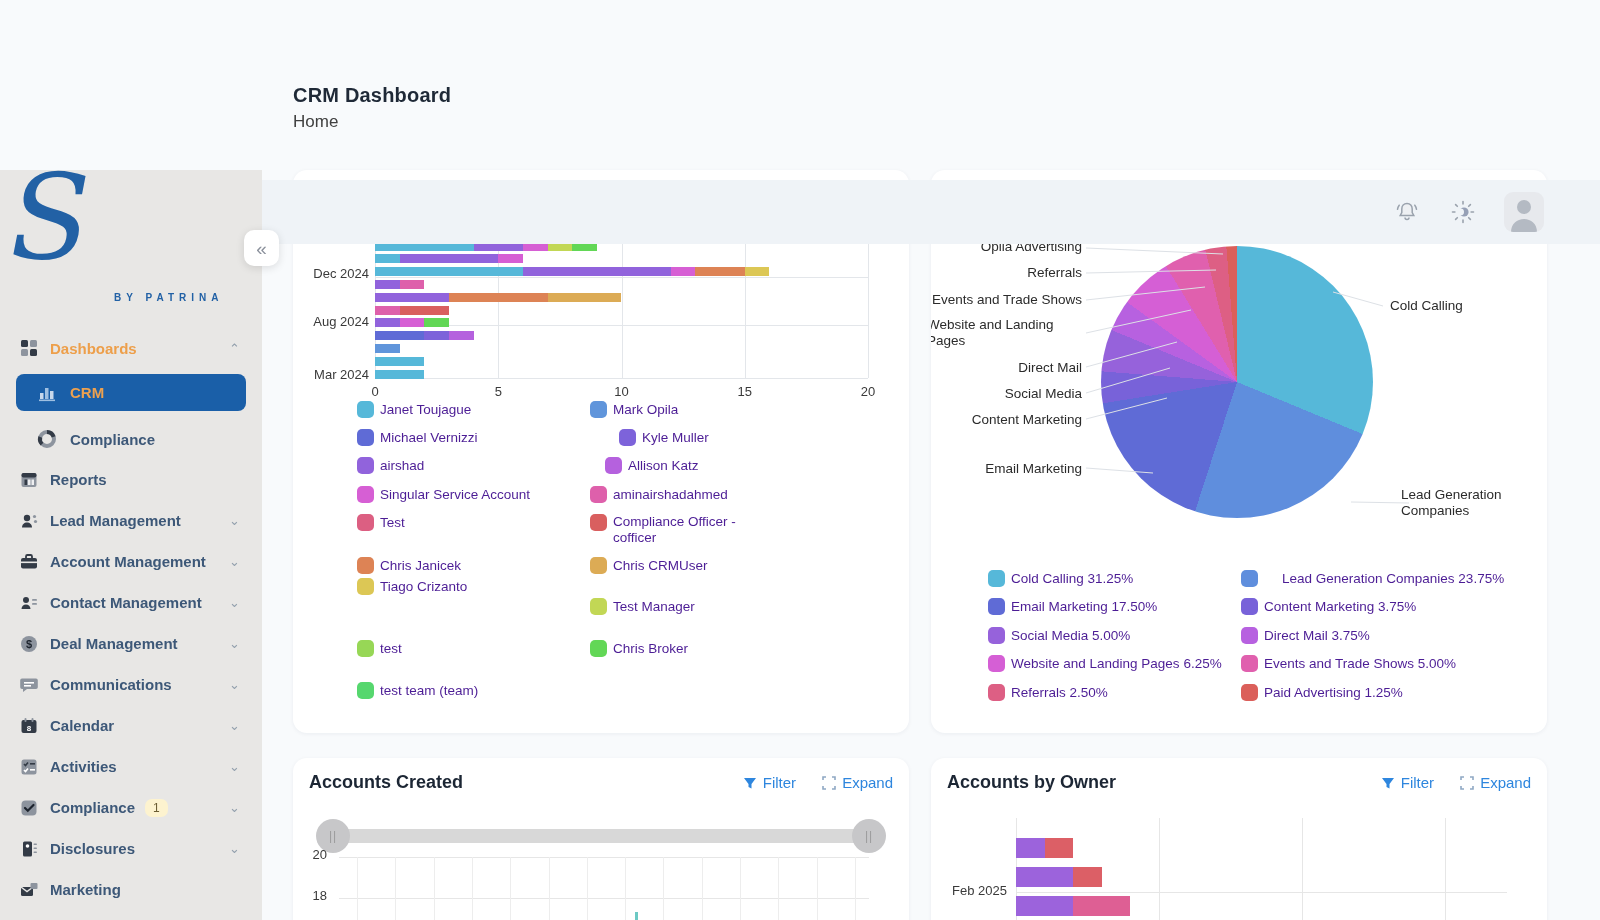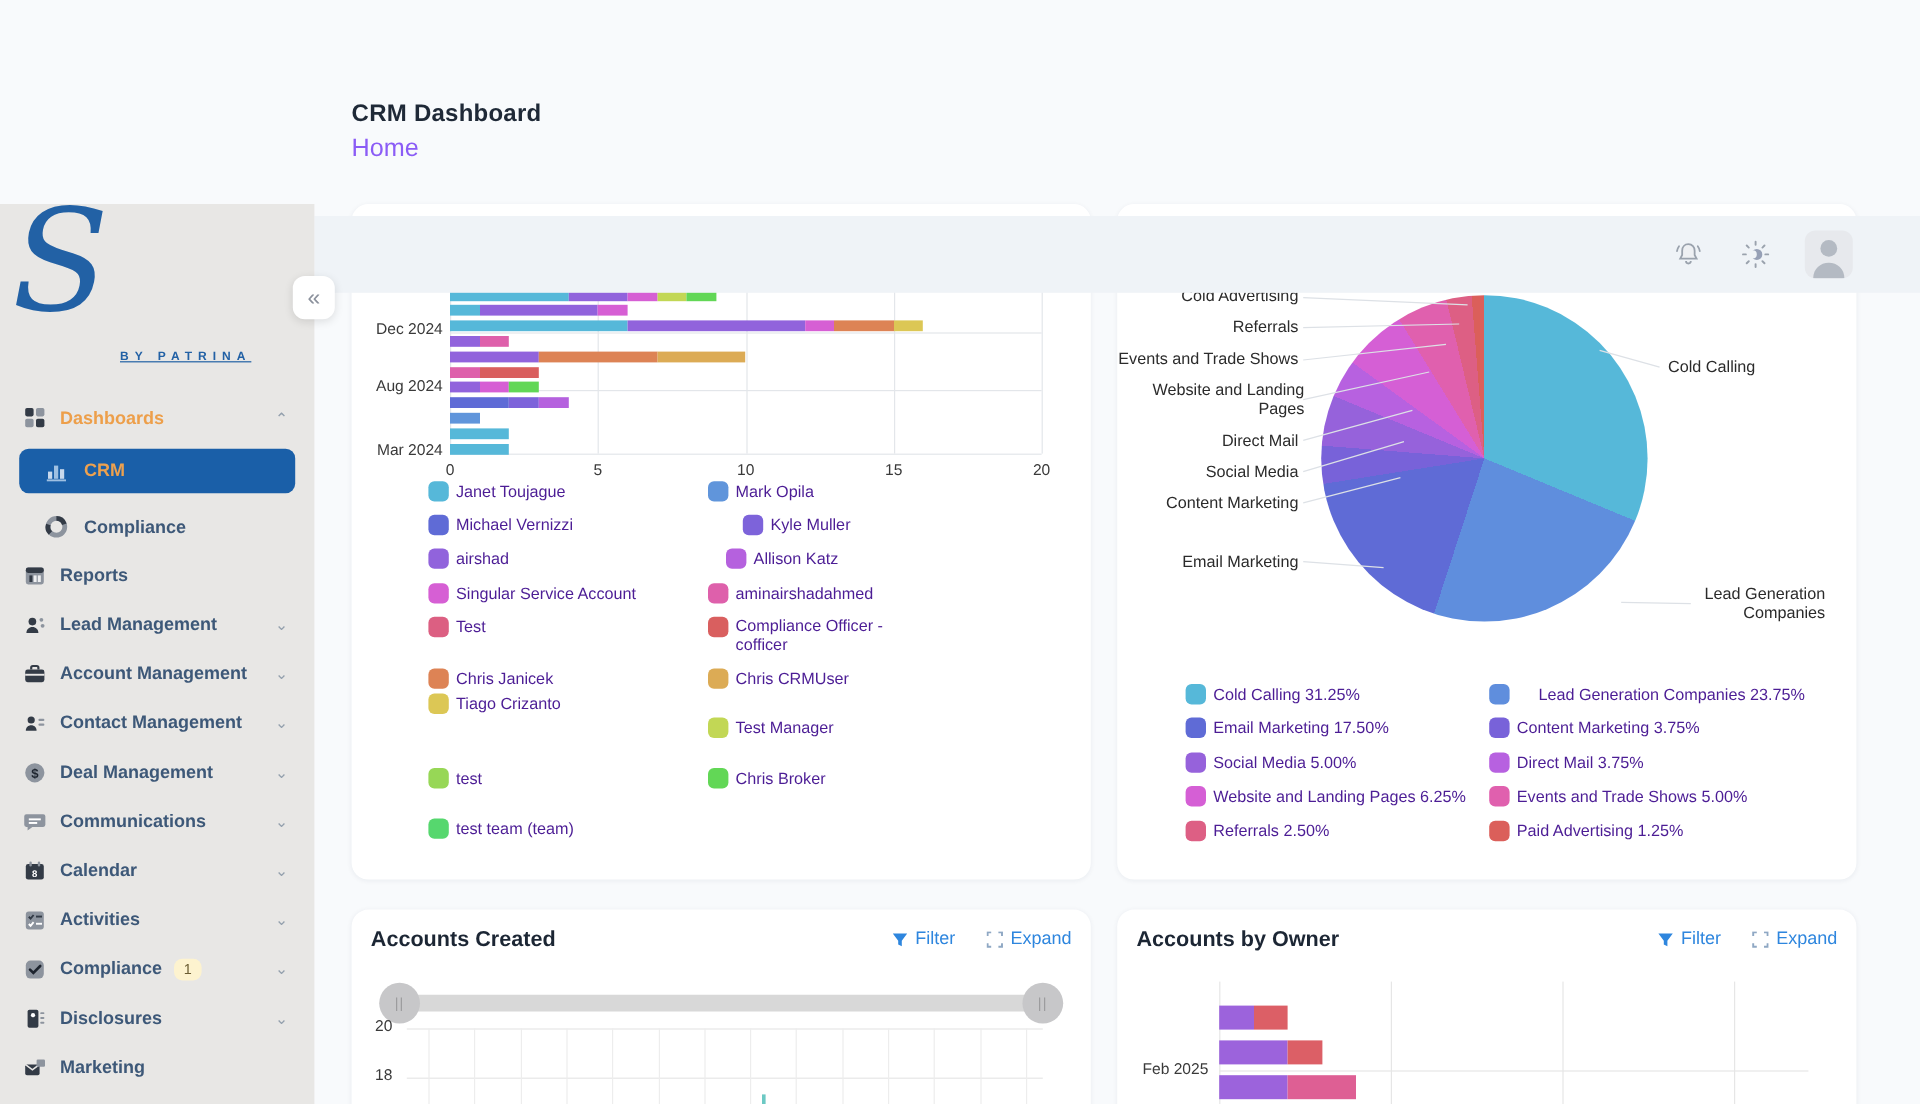--- a/index.html
+++ b/index.html
@@ -2,28 +2,28 @@
 <html><head>
 <meta charset="utf-8">
 <style>
   * { margin:0; padding:0; box-sizing:border-box; }
   html,body { width:1600px; height:920px; }
   body { font-family:"Liberation Sans", sans-serif; background:#f8fafc; overflow:hidden; position:relative; }
 
   
   .page-head { position:absolute; left:293px; top:84px; z-index:3; }
   .page-title { font-size:20px; font-weight:bold; color:#1f2937; letter-spacing:.2px; }
-  .breadcrumb { font-size:21px; color:#8b5cf6; margin-top:5px; cursor:pointer; }
+  .breadcrumb { font-size:17px; color:#404040; margin-top:5px; cursor:pointer; }
 
   
   .sidebar { position:absolute; left:0; top:170px; width:262px; height:750px; background:#e8e7e5; z-index:6; overflow:hidden; }
   .logo { position:relative; height:150px; }
   .logo-s { position:absolute; left:10px; top:-12px; font-family:"DejaVu Serif", serif; font-style:italic; font-size:118px; color:#2261a5; line-height:1; }
   .logo-rest { position:absolute; left:66px; top:62px; font-family:"DejaVu Serif", serif; font-style:italic; font-size:44px; color:#eda14f; line-height:1; }
-  .logo-tag { position:absolute; left:100px; top:122px; font-size:10px; font-weight:bold; letter-spacing:5px; color:#2261a5;text-decoration:underline; }
+  .logo-tag { position:absolute; left:114px; top:122px; font-size:10px; font-weight:bold; letter-spacing:5px; color:#2261a5; }
   .nav-group-header { display:flex; align-items:center; height:40px; margin-top:8px; padding:0 22px 0 18px; cursor:pointer; }
   .nav-group-header .lbl { color:#ed9f4a; font-weight:bold; font-size:15px; margin-left:10px; flex:1; }
   .chev { color:#93a0ad; font-size:13px; }
   .crm-pill { display:flex; align-items:center; height:37px; margin:6px 16px 0 16px; background:#1a5fa8; border-radius:8px; padding-left:20px; cursor:pointer; }
   .crm-pill .lbl { color:#eda14f; font-weight:bold; font-size:15px; margin-left:12px; }
   .nav-sub { display:flex; align-items:center; height:40px; margin-top:8px; padding-left:36px; cursor:pointer; }
   .nav-sub .lbl { color:#3d5878; font-weight:bold; font-size:15px; margin-left:12px; }
   .nav-row { display:flex; align-items:center; height:41px; padding:0 22px 0 18px; cursor:pointer; }
   .nav-row .lbl { color:#3d5878; font-weight:bold; font-size:15px; margin-left:10px; }
   .nav-row .spacer { flex:1; }
@@ -55,21 +55,21 @@
   .ytick { position:absolute; font-size:13px; color:#3a3a3a; text-align:right; width:70px; }
   .xtick { position:absolute; font-size:13px; color:#3a3a3a; transform:translateX(-50%); }
   .legend-item { position:absolute; display:flex; gap:6px; font-size:13.5px; color:#4c1d95; cursor:pointer; }
   .legend-swatch { width:17px; height:17px; border-radius:5px; flex:none; margin-top:0px; }
   .legend-item .ltxt { line-height:17px; }
 
   
   .pie { position:absolute; border-radius:50%; }
   .pie-label { position:absolute; font-size:13.5px; color:#2b2b2b; white-space:nowrap; }
   .pie-label.right-align { text-align:right; transform:translateY(-50%); }
-  .pie-label.wrap { white-space:normal; text-align:right; line-height:16px; }
+  .pie-label.wrap { white-space:normal; text-align:left; line-height:16px; }
   .leader-svg { position:absolute; left:0; top:0; pointer-events:none; }
 
   
   .range-slider { position:absolute; left:40px; right:40px; top:71px; height:14px; background:#d8d8d8; border-radius:7px; cursor:pointer; }
   .slider-handle { position:absolute; top:-10px; width:34px; height:34px; border-radius:50%; background:#c7c7c9; display:flex; align-items:center; justify-content:center; color:#9b9b9d; font-size:12px; letter-spacing:1px; cursor:grab; }
   .slider-handle.left { left:-17px; } .slider-handle.right { right:-17px; }
 
   .funnel { width:14px; height:14px; }
   .expand-ic { width:14px; height:14px; }
 </style>
@@ -209,21 +209,21 @@
         <line x1="155" y1="103" x2="285" y2="100" stroke="#dde1e6" stroke-width="1"></line>
         <line x1="155" y1="130" x2="274" y2="117" stroke="#dde1e6" stroke-width="1"></line>
         <line x1="155" y1="163" x2="260" y2="140" stroke="#dde1e6" stroke-width="1"></line>
         <line x1="155" y1="197" x2="246" y2="172" stroke="#dde1e6" stroke-width="1"></line>
         <line x1="155" y1="223" x2="239" y2="198" stroke="#dde1e6" stroke-width="1"></line>
         <line x1="155" y1="249" x2="236" y2="228" stroke="#dde1e6" stroke-width="1"></line>
         <line x1="155" y1="298" x2="222" y2="303" stroke="#dde1e6" stroke-width="1"></line>
         <line x1="452" y1="136" x2="402" y2="122" stroke="#dde1e6" stroke-width="1"></line>
         <line x1="478" y1="333" x2="420" y2="332" stroke="#dde1e6" stroke-width="1"></line>
       </svg>
-      <div class="pie-label right-align" style="right: 465px; top: 76px;">Cold Advertising</div>
+      <div class="pie-label right-align" style="right: 465px; top: 76px;">Opila Advertising</div>
       <div class="pie-label right-align" style="right: 465px; top: 102px;">Referrals</div>
       <div class="pie-label right-align" style="right: 465px; top: 129px;">Events and Trade Shows</div>
       <div class="pie-label right-align wrap" style="right: 460px; top: 163px; width: 160px; white-space: normal;">Website and Landing Pages</div>
       <div class="pie-label right-align" style="right: 465px; top: 197px;">Direct Mail</div>
       <div class="pie-label right-align" style="right: 465px; top: 223px;">Social Media</div>
       <div class="pie-label right-align" style="right: 465px; top: 249px;">Content Marketing</div>
       <div class="pie-label right-align" style="right: 465px; top: 298px;">Email Marketing</div>
       <div class="pie-label" style="left: 459px; top: 128px;">Cold Calling</div>
       <div class="pie-label wrap" style="left: 470px; top: 317px; width: 120px;">Lead Generation Companies</div>
     </div>

